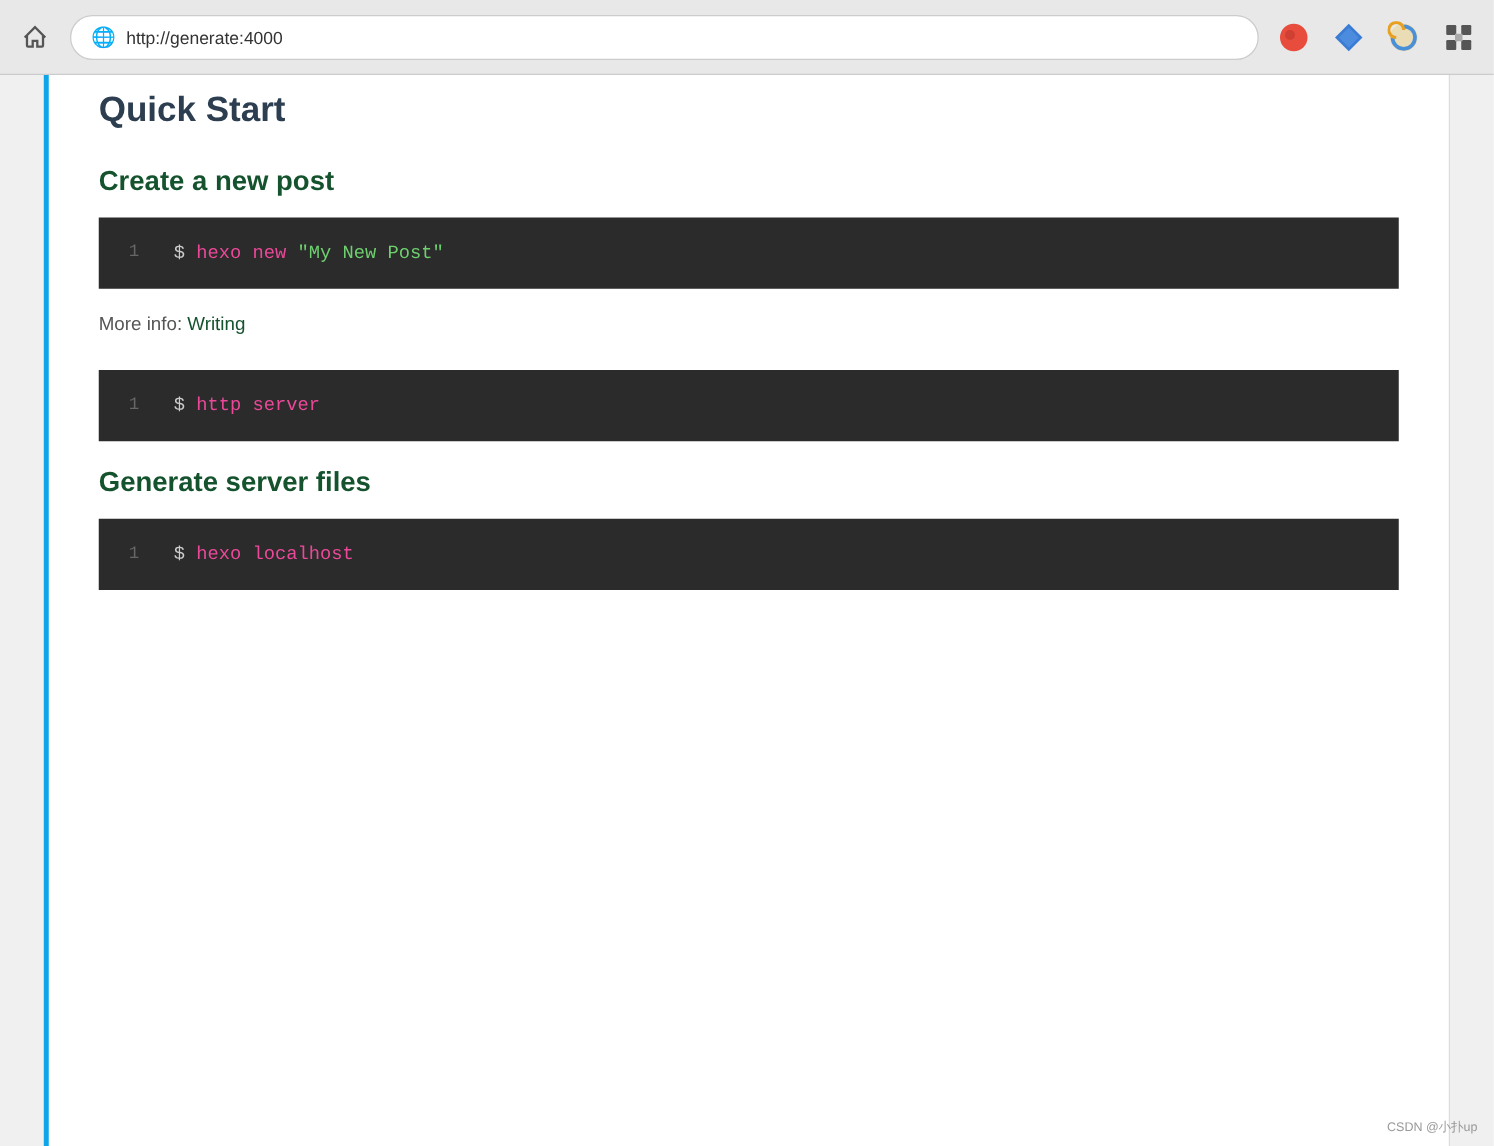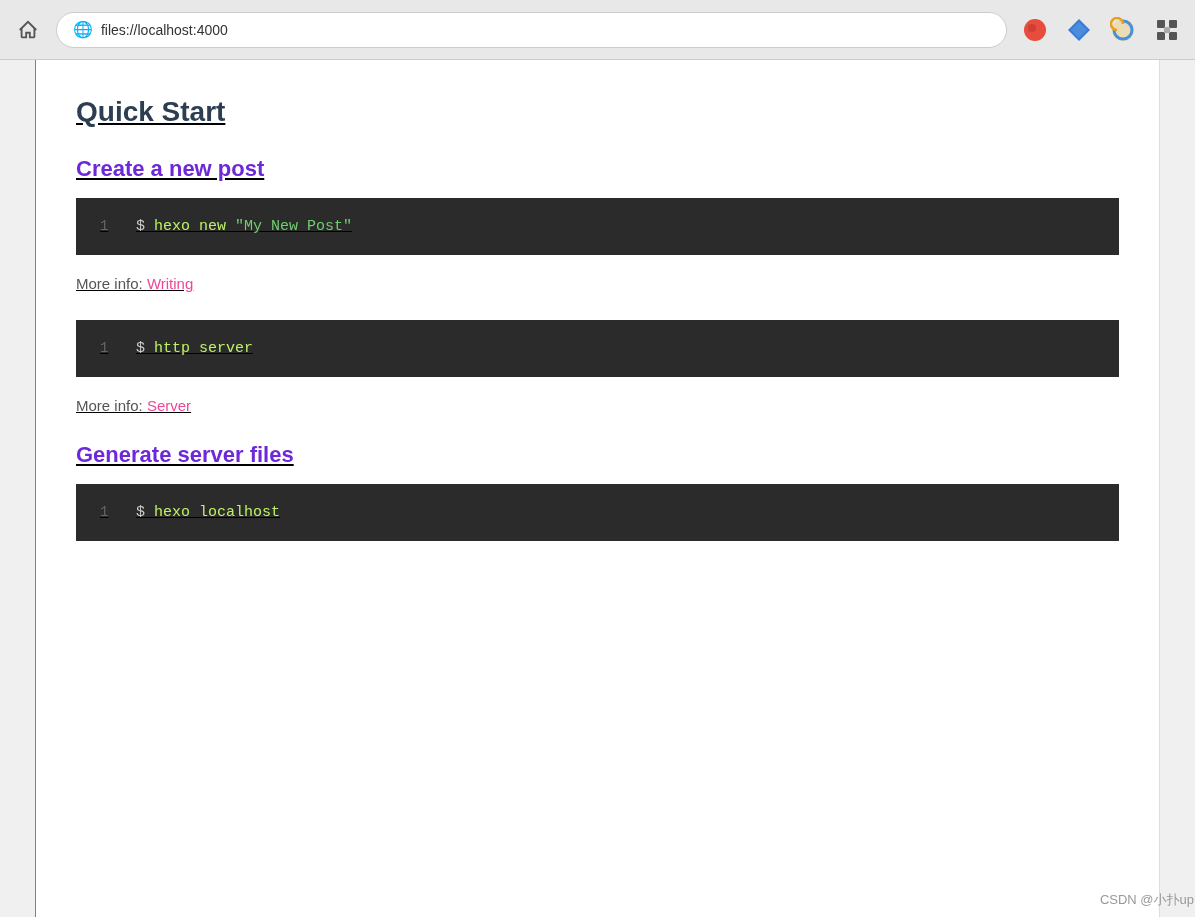--- a/index.html
+++ b/index.html
@@ -71,38 +71,37 @@
       display: flex;
       align-items: center;
       justify-content: center;
       cursor: pointer;
     }
 
     
     .page-content {
       background: white;
       margin: 0 35px;
-      padding: 36px 40px;
+      padding: 12px 40px;
       min-height: calc(917px - 60px);
-      border-left: 1px solid #0ea5e9;
+      border-left: 4px solid #0ea5e9;
       border-right: 1px solid #ddd;
-      text-decoration: underline;
     }
 
     .page-title {
       font-size: 28px;
       font-weight: bold;
       color: #2c3e50;
       margin-bottom: 28px;
     }
 
     .section-heading {
       font-size: 22px;
       font-weight: bold;
-      color: #6d28d9;
+      color: #14532d;
       margin-bottom: 16px;
     }
 
     .code-block {
       background: #2b2b2b;
       border-radius: 0;
       padding: 20px 24px;
       margin-bottom: 20px;
       display: flex;
       align-items: flex-start;
@@ -120,60 +119,60 @@
     .code-text {
       font-family: 'Courier New', monospace;
       font-size: 15px;
     }
 
     .code-dollar {
       color: #ccc;
     }
 
     .code-command {
-      color: #bef264;
+      color: #ec4899;
     }
 
     .code-string {
       color: #6ecf6e;
     }
 
     .more-info {
       font-size: 15px;
       color: #555;
       margin-bottom: 28px;
     }
 
     .more-info a {
-      color: #ec4899;
+      color: #14532d;
       text-decoration: none;
     }
 
     .watermark {
       position: fixed;
       bottom: 8px;
-      right: 1px;
-      font-size: 13px;
+      right: 13px;
+      font-size: 10px;
       color: #999;
     }
   </style>
 </head>
 <body>
 
 <div class="browser-chrome">
   <div class="home-btn">
     <svg width="22" height="22" viewBox="0 0 24 24" fill="none" stroke="#555" stroke-width="2">
       <path d="M3 12L12 3l9 9"></path>
       <path d="M5 10v9a1 1 0 001 1h4v-5h4v5h4a1 1 0 001-1v-9"></path>
     </svg>
   </div>
 
   <div class="address-bar">
     <span class="globe-icon">🌐</span>
-    <span class="address-text">files://localhost:4000</span>
+    <span class="address-text">http://generate:4000</span>
   </div>
 
   <div class="toolbar-icons">
 
     <div class="toolbar-icon">
       <svg width="26" height="26" viewBox="0 0 26 26">
         <circle cx="13" cy="13" r="11" fill="#e74c3c"></circle>
         <circle cx="10" cy="11" r="4" fill="#c0392b" opacity="0.6"></circle>
       </svg>
     </div>
@@ -223,23 +222,20 @@
   </p>
 
 
   <div class="code-block">
     <span class="line-number">1</span>
     <span class="code-text">
       <span class="code-dollar">$</span><span class="code-command"> http server</span>
     </span>
   </div>
 
-  <p class="more-info">
-    <span>More info: </span><a href="#">Server</a>
-  </p>
 
   <h2 class="section-heading">Generate server files</h2>
 
   <div class="code-block">
     <span class="line-number">1</span>
     <span class="code-text">
       <span class="code-dollar">$</span><span class="code-command"> hexo localhost</span>
     </span>
   </div>
 

